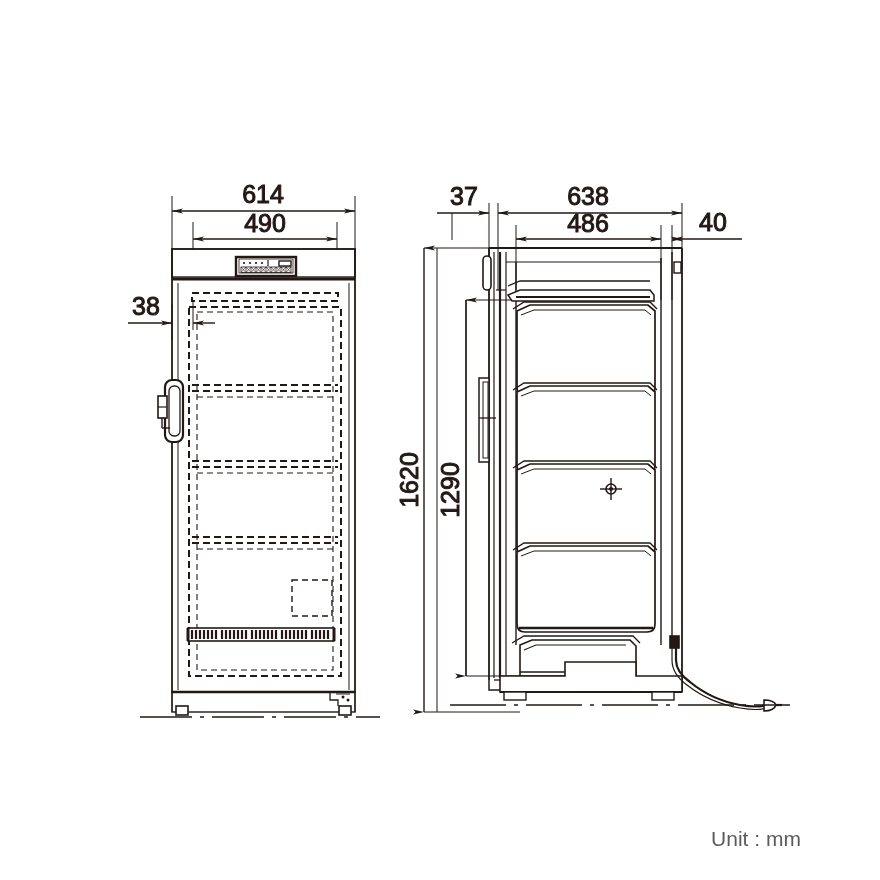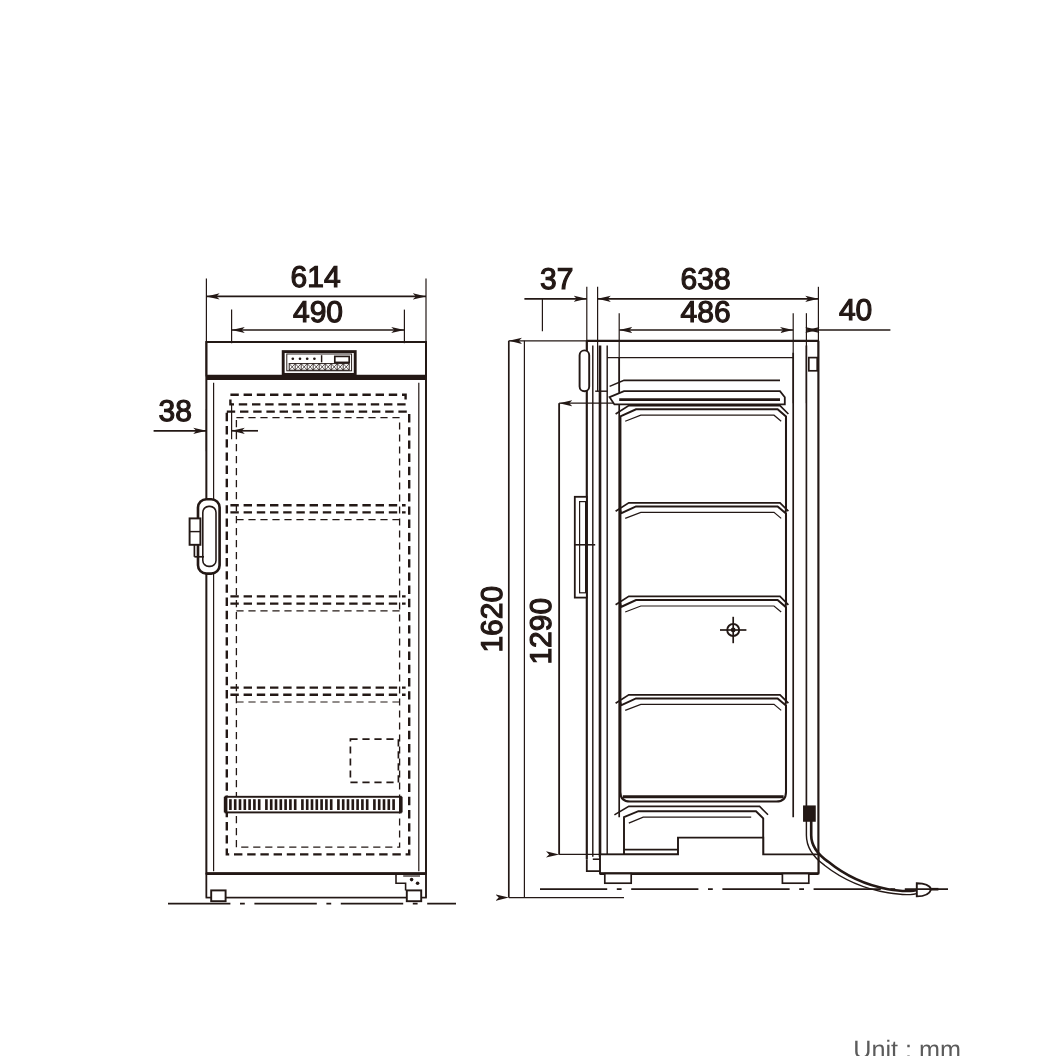--- a/index.html
+++ b/index.html
@@ -14,21 +14,20 @@
     font-family: "Liberation Sans", sans-serif;
     color: #231815;
     overflow: hidden;
     position: relative;
   }
   #drawing-root {
     position: absolute;
     left: 0; top: 0;
     width: 880px;
     height: 704px;
-    margin-top: 36px;
   }
   svg#drawing {
     display: block;
     width: 880px;
     height: 880px;
     background: #ffffff;
   }
   .dim-text {
     font-family: "Liberation Sans", sans-serif;
     font-size: 25px;

